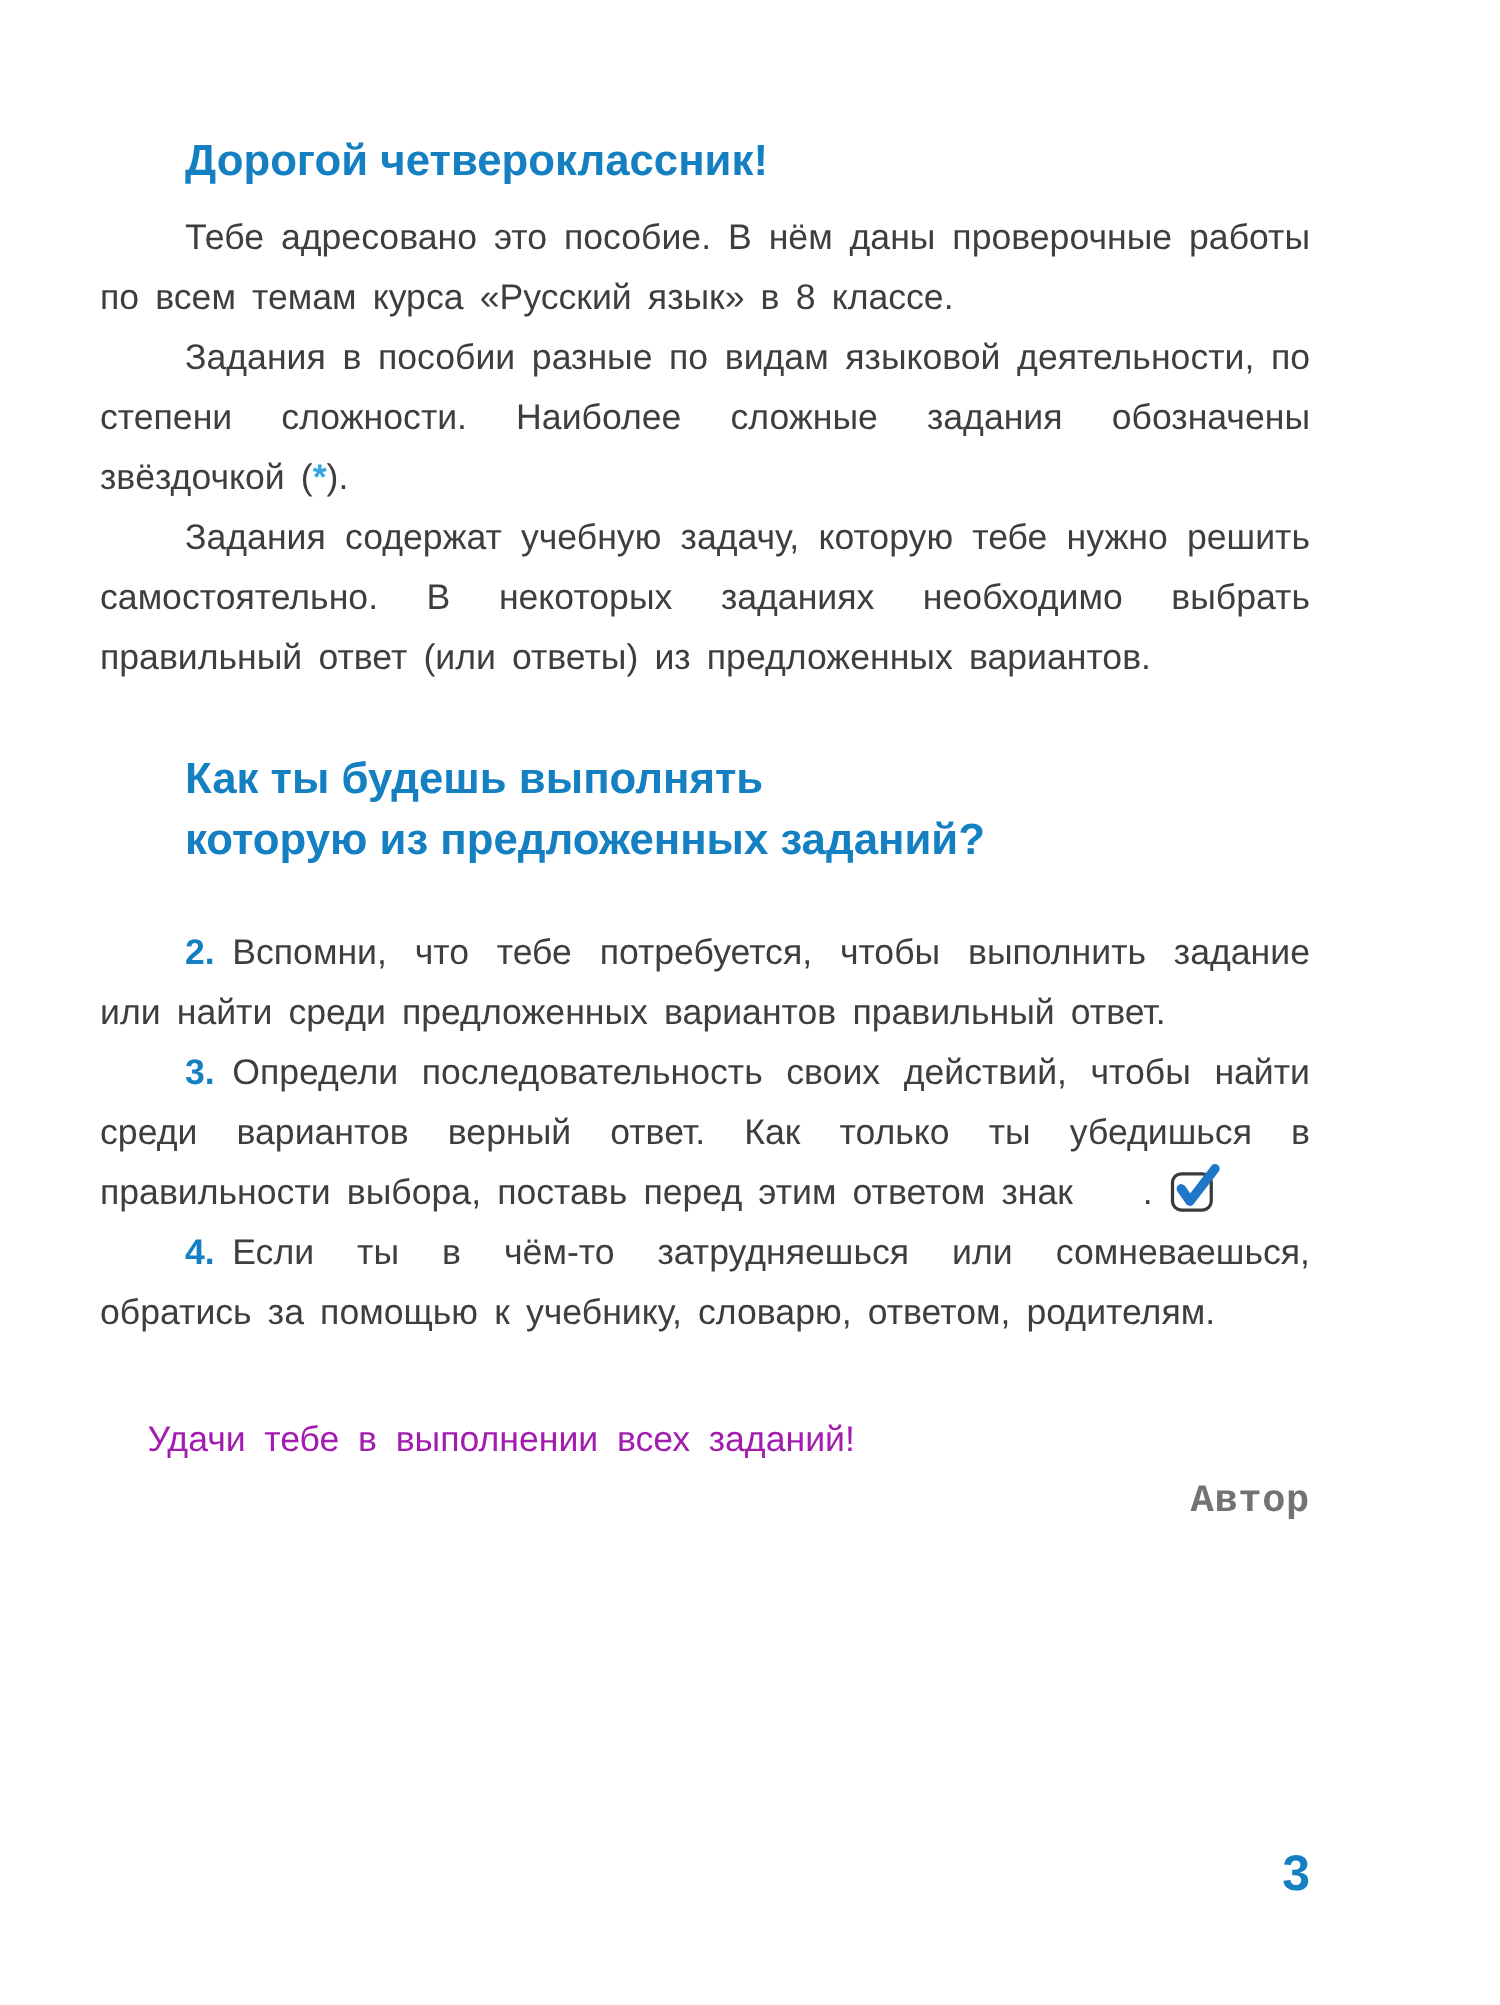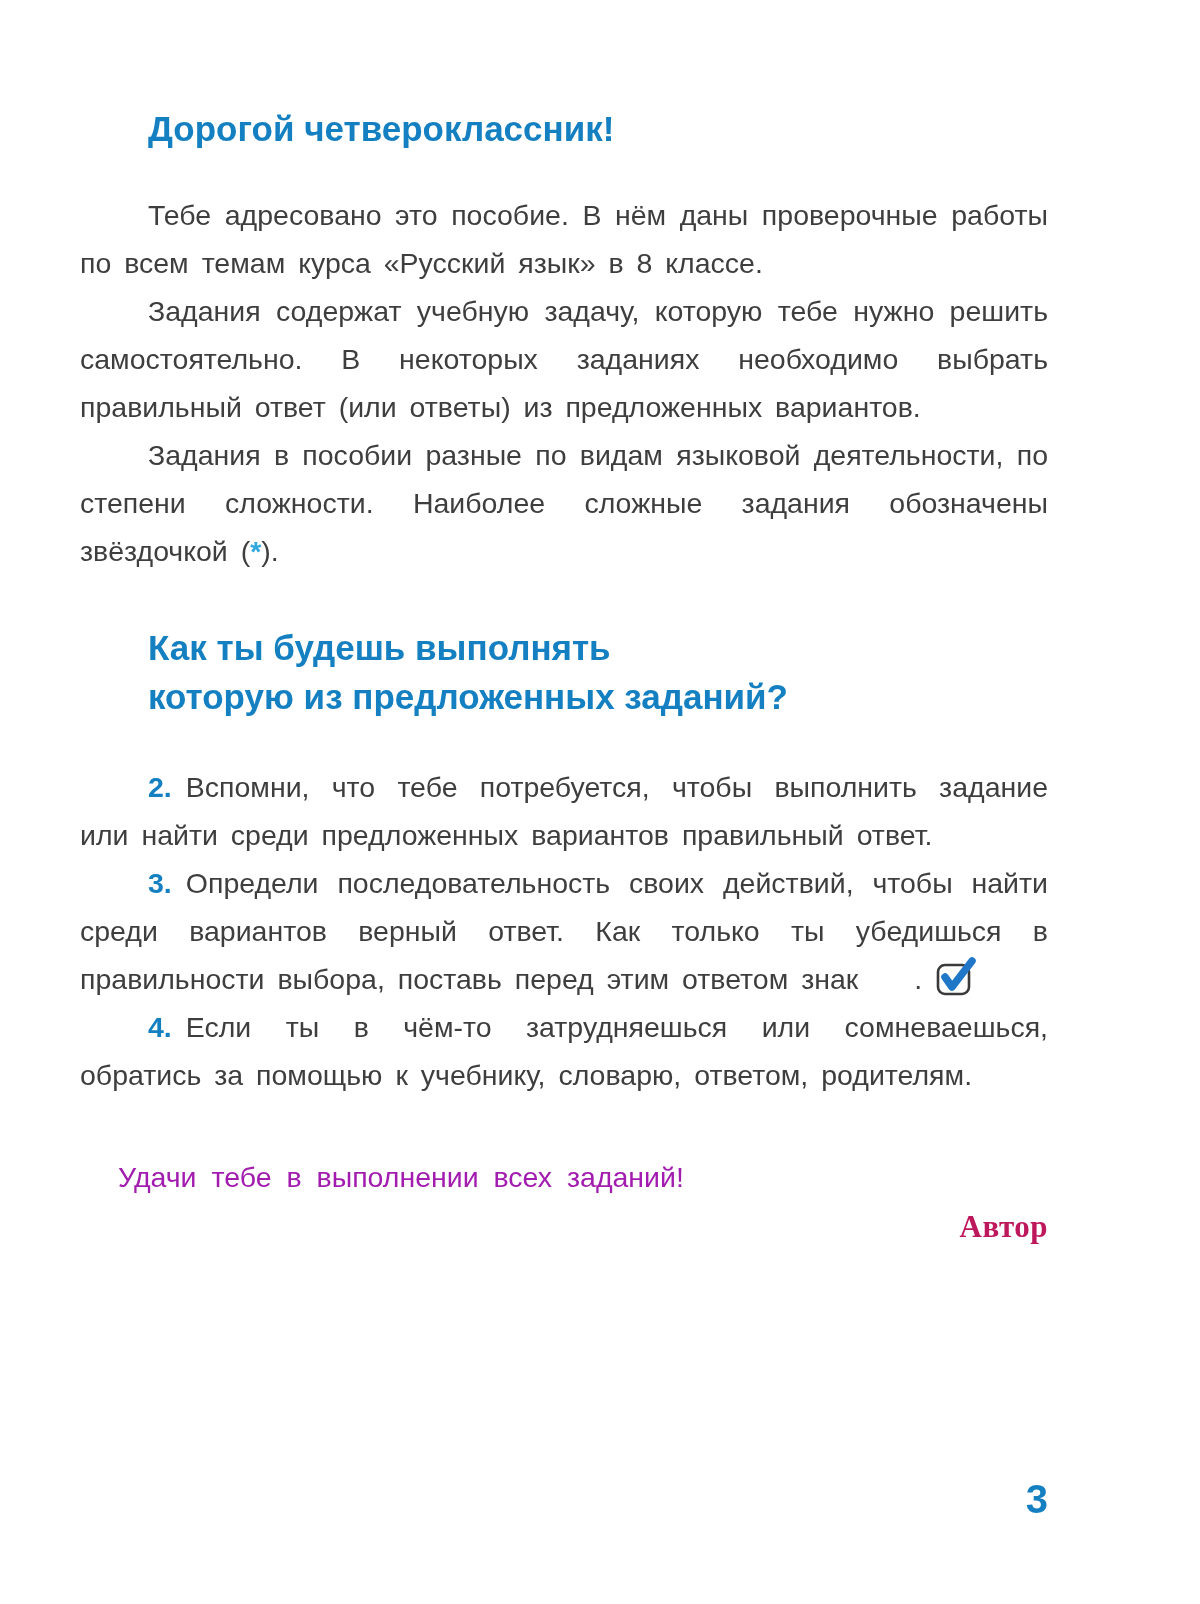--- a/index.html
+++ b/index.html
@@ -15,21 +15,21 @@
     color: #3e3e3e;
     overflow: hidden;
   }
   .heading {
     color: #1580c1;
     font-weight: bold;
     font-size: 35px;
     line-height: 49px;
     margin-left: 68px;
   }
-  .greeting-heading { margin-bottom: 38px; }
+  .greeting-heading { margin-bottom: 13px; }
   .howto-heading { margin-top: 48px; margin-bottom: 42px; }
   p.body-par {
     font-size: 28.5px;
     line-height: 48px;
     text-align: justify;
     text-indent: 68px;
     word-spacing: 5px;
     color: #3e3e3e;
   }
   .star { color: #2ea6de; font-weight: bold; }
@@ -50,24 +50,24 @@
     margin-top: 54px;
     font-size: 28.5px;
     line-height: 48px;
     text-indent: 38px;
     word-spacing: 7px;
     color: #a21caf;
   }
   .signature {
     margin-top: 8px;
     text-align: right;
-    font-family: Liberation Serif, serif;
+    font-family: Liberation Mono, monospace;
     font-weight: bold;
     font-size: 31px;
-    color: #be185d;
+    color: #737373;
     letter-spacing: 0.5px;
   }
   .page-number {
     position: absolute;
     right: 152px;
     bottom: 82px;
     font-size: 40px;
     font-weight: bold;
     color: #1580c1;
   }
@@ -77,25 +77,25 @@
 
 <div class="page">
 
   <h1 class="heading greeting-heading">Дорогой четвероклассник!</h1>
 
   <p class="body-par">
     <span>Тебе адресовано это пособие. В нём даны проверочные работы по всем темам курса «Русский язык» в 8 классе.</span>
   </p>
 
   <p class="body-par">
-    <span>Задания содержат учебную задачу, которую тебе нужно решить самостоятельно. В некоторых заданиях необходимо выбрать правильный ответ (или ответы) из предложенных вариантов.</span>
+    <span>Задания в пособии разные по видам языковой деятельности, по степени сложности. Наиболее сложные задания обозначены звёздочкой (</span><span class="star">*</span><span>).</span>
   </p>
 
   <p class="body-par">
-    <span>Задания в пособии разные по видам языковой деятельности, по степени сложности. Наиболее сложные задания обозначены звёздочкой (</span><span class="star">*</span><span>).</span>
+    <span>Задания содержат учебную задачу, которую тебе нужно решить самостоятельно. В некоторых заданиях необходимо выбрать правильный ответ (или ответы) из предложенных вариантов.</span>
   </p>
 
   <h2 class="heading howto-heading">
     <span style="display:block">Как ты будешь выполнять</span>
     <span style="display:block">которую из предложенных заданий?</span>
   </h2>
 
   <div>
 
 

